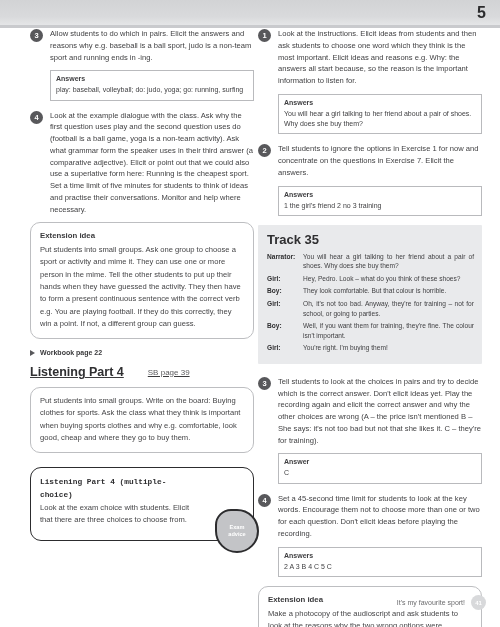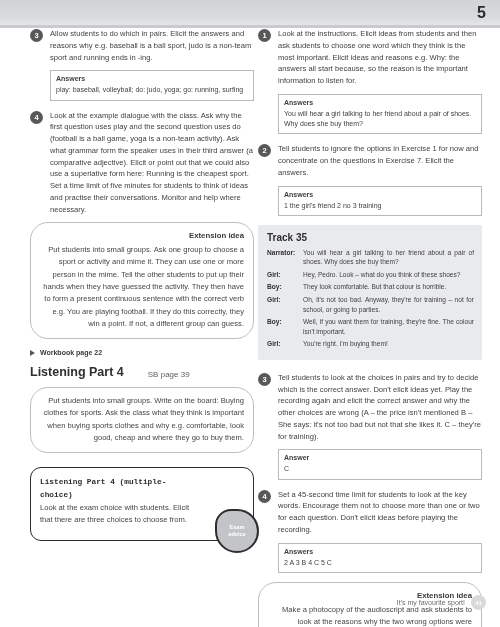--- a/index.html
+++ b/index.html
@@ -69,27 +69,26 @@
     font-size:7px;
     line-height:1.45;
     color:#3f3f41;
     background:#ffffff;
   }
   .answer-box .hd{font-weight:bold;font-size:7px;display:block;margin-bottom:1px;}
 
   
   .callout{
     border:1px solid #bdbec1;
-    border-radius:18px;
+    border-radius:10px;
     padding:7px 9px 8px 9px;
     margin-bottom:10px;
     font-size:7.6px;
     line-height:1.62;
     color:#454547;
-    text-align:right;
   }
   .callout .hd{
     font-weight:bold;display:block;margin-bottom:1px;font-size:7.8px;color:#3a3a3c;
   }
 
   
   .wb-line{
     display:flex;align-items:center;
     margin:4px 0 9px 0;
   }
@@ -98,21 +97,21 @@
     border-left:5px solid #58585b;
     border-top:3.5px solid transparent;
     border-bottom:3.5px solid transparent;
     margin-right:5px;
   }
   .wb-text{font-size:7px;font-weight:bold;color:#3a3a3c;}
 
   
   .sec-head{
     margin:4px 0 8px 0;
-    display:flex;align-items:flex-end;
+    display:flex;align-items:center;text-decoration:underline;
   }
   .sec-title{font-size:12.5px;font-weight:bold;color:#2f2f31;}
   .sec-sub{font-size:8px;color:#5c5c5e;margin-left:24px;}
 
   
   .exam-box{
     position:relative;
     border:1.6px solid #2c2c2e;
     border-radius:11px;
     padding:8px 58px 13px 9px;
@@ -137,21 +136,21 @@
   }
 
   
   .track{
     background:#e9eaec;
     padding:7px 8px 8px 9px;
     margin:9px 0 12px 0;
     border-radius:1px;
   }
   .track-title{
-    font-size:10px;font-weight:bold;color:#2f2f31;margin-bottom:5px;
+    font-size:13px;font-weight:bold;color:#2f2f31;margin-bottom:5px;
   }
   .tline{
     display:flex;margin-bottom:3px;font-size:6.6px;line-height:1.45;color:#3f3f41;
   }
   .tspk{flex:0 0 36px;font-weight:bold;color:#2f2f31;}
   .ttxt{flex:1 1 auto;text-align:justify;}
 
   
   .footer{
     position:absolute;right:14px;bottom:17px;

